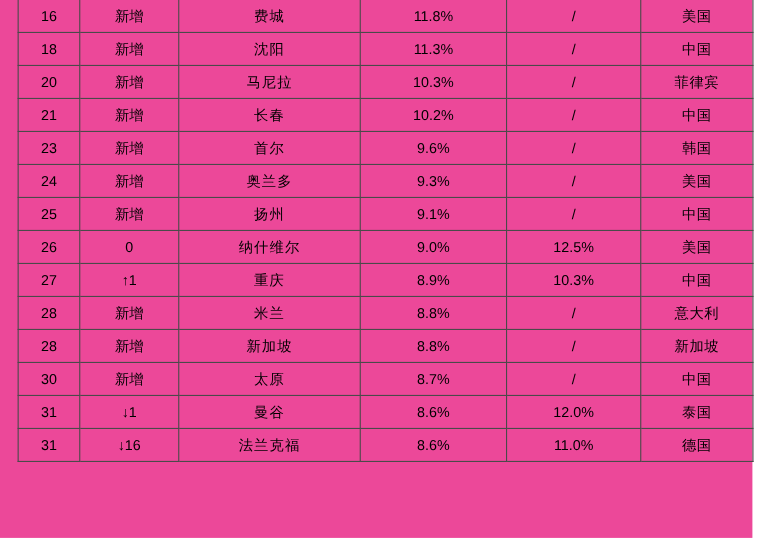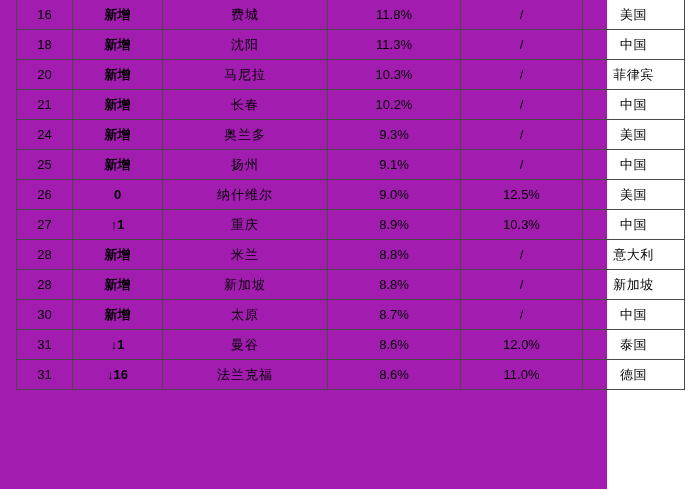--- a/index.html
+++ b/index.html
@@ -8,23 +8,23 @@
     background: #ffffff;
   }
   body {
     width: 700px;
     height: 490px;
     overflow: hidden;
     font-family: "Liberation Sans", sans-serif;
   }
   .sheet {
     position: relative;
-    width: 607px;
+    width: 684px;
     height: 490px;
-    background: #a21caf;
+    background: #ec4899;
     box-sizing: border-box;
   }
   table.rank-table {
     border-collapse: collapse;
     width: 668px;
     margin-left: 16px;
     margin-top: -1px;
     table-layout: fixed;
   }
   table.rank-table td {
@@ -40,21 +40,21 @@
     overflow: hidden;
   }
   col.c-rank   { width: 56px; }
   col.c-change { width: 90px; }
   col.c-city   { width: 165px; }
   col.c-growth { width: 133px; }
   col.c-second { width: 122px; }
   col.c-country{ width: 102px; }
 
   .cell-rank   { font-size: 13px; }
-  .cell-change { font-size: 13px; font-weight: bold; }
+  .cell-change { font-size: 13px; }
   .cell-city   { font-size: 14px; letter-spacing: 1px; }
   .cell-growth { font-size: 13px; }
   .cell-second { font-size: 13px; }
   .cell-country{ font-size: 13px; letter-spacing: 0.5px; }
 </style>
 </head>
 <body>
 
 <div class="sheet">
   <table class="rank-table">
@@ -91,20 +91,28 @@
           <td class="cell-second"><span>/</span></td>
           <td class="cell-country"><span>菲律宾</span></td>
         </tr>
         <tr>
           <td class="cell-rank"><span>21</span></td>
           <td class="cell-change"><span>新增</span></td>
           <td class="cell-city"><span>长春</span></td>
           <td class="cell-growth"><span>10.2%</span></td>
           <td class="cell-second"><span>/</span></td>
           <td class="cell-country"><span>中国</span></td>
+        </tr>
+        <tr>
+          <td class="cell-rank"><span>23</span></td>
+          <td class="cell-change"><span>新增</span></td>
+          <td class="cell-city"><span>首尔</span></td>
+          <td class="cell-growth"><span>9.6%</span></td>
+          <td class="cell-second"><span>/</span></td>
+          <td class="cell-country"><span>韩国</span></td>
         </tr>
         <tr>
           <td class="cell-rank"><span>24</span></td>
           <td class="cell-change"><span>新增</span></td>
           <td class="cell-city"><span>奥兰多</span></td>
           <td class="cell-growth"><span>9.3%</span></td>
           <td class="cell-second"><span>/</span></td>
           <td class="cell-country"><span>美国</span></td>
         </tr>
         <tr>

